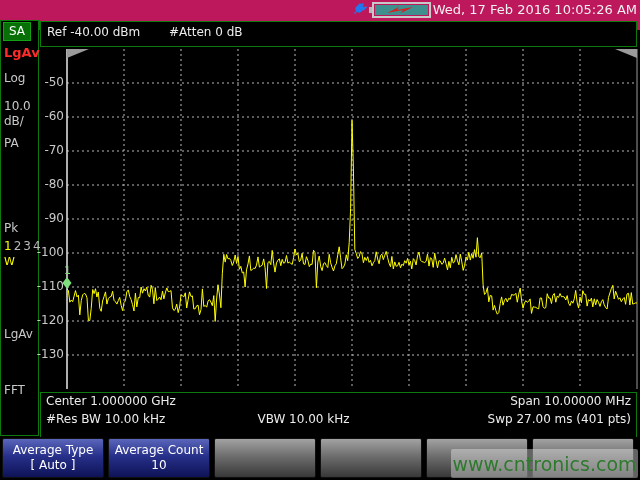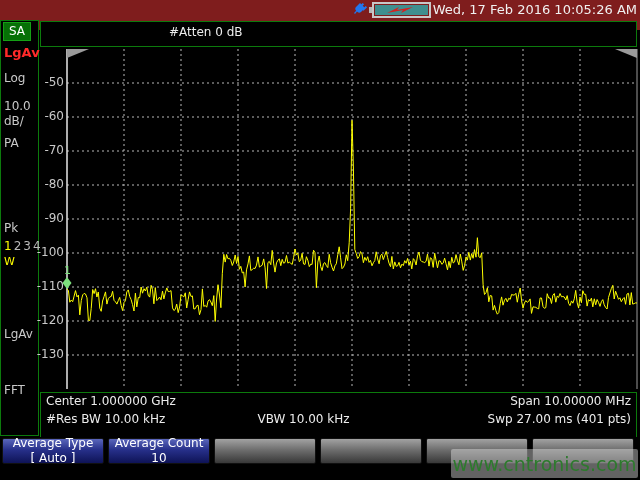--- a/index.html
+++ b/index.html
@@ -1,19 +1,19 @@
 <!DOCTYPE html>
 <html><head>
 <meta charset="utf-8">
 <style>
   html,body{margin:0;padding:0;background:#000;}
   #screen{position:relative;width:640px;height:480px;background:#000;overflow:hidden;
           font-family:"DejaVu Sans",sans-serif;-webkit-font-smoothing:none;}
   
-  #top-bar{position:absolute;left:0;top:0;width:640px;height:30px;background:#7f1d1d;}
+  #top-bar{position:absolute;left:0;top:0;width:640px;height:30px;background:#be185d;}
   #datetime{position:absolute;right:3px;top:2px;color:#f0f0f0;font-size:13px;white-space:nowrap;}
   #plug-icon{position:absolute;left:352px;top:2px;}
   #battery-icon{position:absolute;left:369px;top:2px;}
   
   #sidebar{position:absolute;left:0;top:20px;width:39px;height:416px;background:#000;
            border:1px solid #0c7a0c;box-sizing:border-box;}
   .sb{position:absolute;left:3px;color:#c9c9c9;font-size:12px;white-space:nowrap;}
   #sa-badge{position:absolute;left:2px;top:1px;width:26px;height:17px;background:#067006;
             border:1px solid #15a015;color:#fff;font-size:12px;text-align:center;line-height:16px;}
   #hold-label{top:24px;color:#ff2a2a;font-weight:bold;font-size:13px;}
@@ -36,21 +36,21 @@
   #annot-bottom{position:absolute;left:40px;top:392px;width:597px;height:48px;background:#000;
                 border:1px solid #0c7a0c;box-sizing:border-box;color:#ececec;font-size:12px;}
   .ab-row{position:absolute;left:5px;right:5px;height:18px;display:flex;justify-content:space-between;}
   #ab-row1{top:1px;}
   #ab-row2{top:19px;}
   #vbw-label{position:absolute;left:0;right:70px;text-align:center;}
   
   .ytick{position:absolute;width:28px;text-align:right;color:#c9c9c9;font-size:12px;}
   
   #softkeys{position:absolute;left:0;top:437px;width:640px;height:43px;background:#000;}
-  .softkey{position:absolute;top:1px;width:102px;height:26px;border:1px solid #101010;
+  .softkey{position:absolute;top:1px;width:102px;height:40px;border:1px solid #101010;
            box-sizing:border-box;border-radius:2px;display:flex;flex-direction:column;
            justify-content:center;align-items:center;color:#fff;font-size:12px;line-height:15px;
            text-align:center;}
   .softkey.blue{background:linear-gradient(#5a66bb,#27308a 45%,#0e1356);}
   .softkey.gray{background:linear-gradient(#a2a2a2,#6e6e6e 45%,#383838);}
   
   #watermark{position:absolute;left:451px;top:449px;width:187px;height:29px;
              background:rgba(235,235,235,0.42);border-radius:2px;display:flex;align-items:center;
              justify-content:center;color:#2d7a2d;font-size:19px;}
   svg{position:absolute;left:0;top:0;}
@@ -83,20 +83,21 @@
     <div class="sb" id="scale-unit">dB/</div>
     <div class="sb" id="pa-label">PA</div>
     <div class="sb" id="pk-label">Pk</div>
     <div class="sb" id="trace-numbers"><span style="color: rgb(255, 255, 0);">1</span><span style="color: rgb(185, 185, 185);">2</span><span style="color: rgb(185, 185, 185);">3</span><span style="color: rgb(185, 185, 185);">4</span></div>
     <div class="sb" id="trace-mode">W</div>
     <div class="sb" id="lgav-label">LgAv</div>
     <div class="sb" id="fft-label">FFT</div>
   </div>
 
   <div id="annot-top">
+    <div id="ref-label">Ref -40.00 dBm</div>
     <div id="atten-label">#Atten 0 dB</div>
   </div>
 
   <div id="ylabels">
       <div class="ytick" style="left: 36px; top: 75px;">-50</div>
       <div class="ytick" style="left: 36px; top: 109px;">-60</div>
       <div class="ytick" style="left: 36px; top: 143px;">-70</div>
       <div class="ytick" style="left: 36px; top: 177px; text-align: right;">-80</div>
       <div class="ytick" style="left: 36px; top: 211px;">-90</div>
       <div class="ytick" style="left: 36px; top: 245px;">-100</div>

